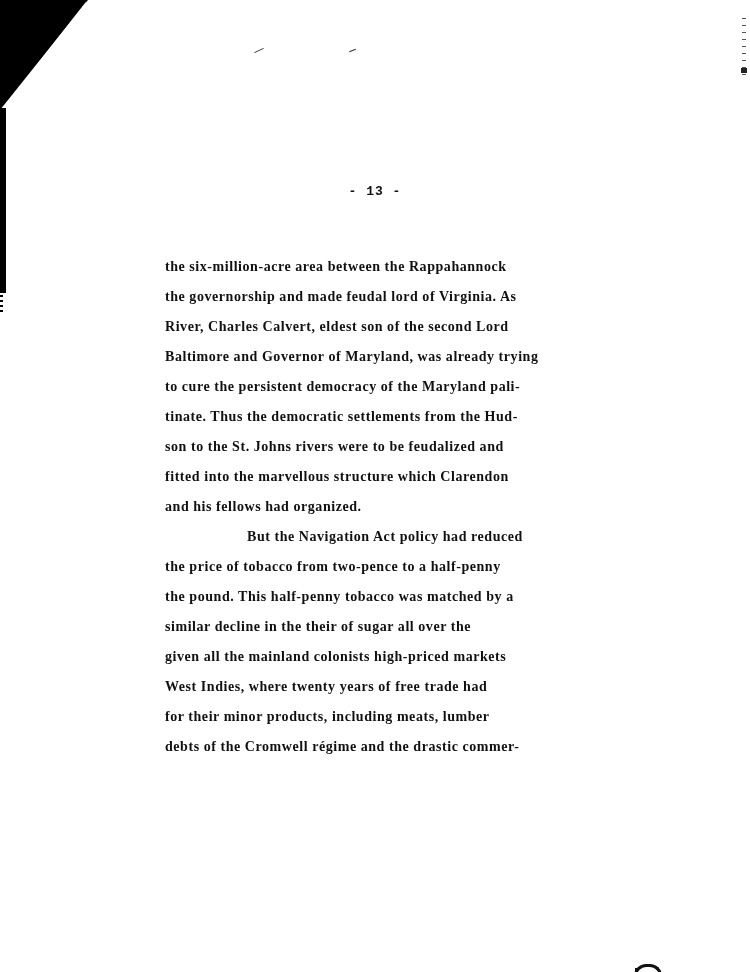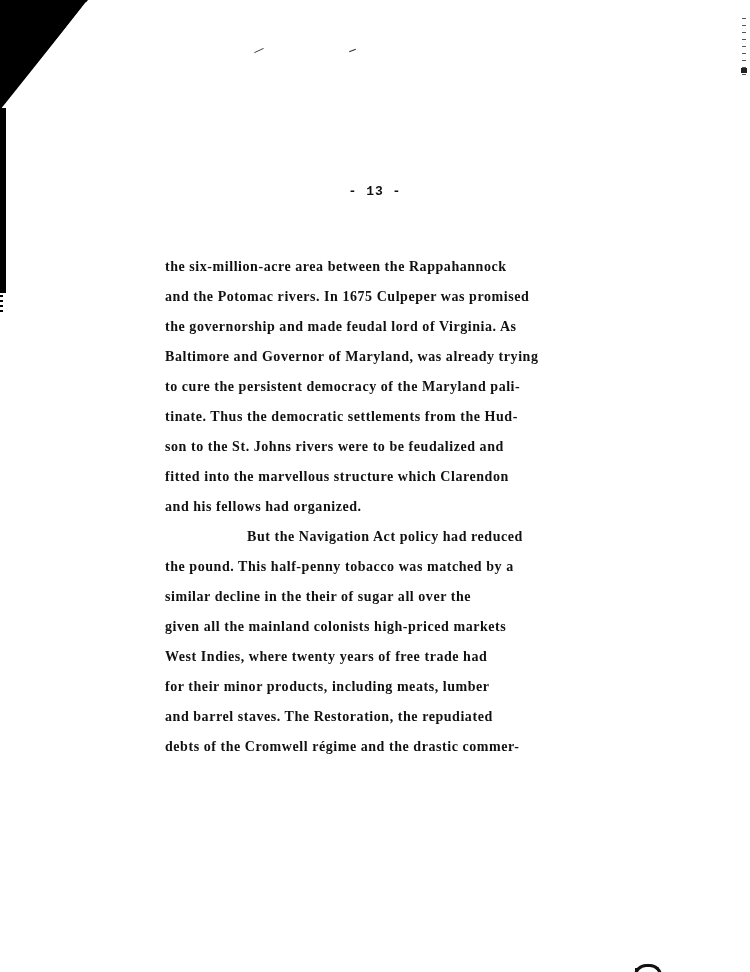--- a/index.html
+++ b/index.html
@@ -127,32 +127,32 @@
 <div class="left-edge-speck"></div>
 <div class="right-marks"></div>
 <div class="right-marks-base"></div>
 <div class="stray-mark" style="left:254px;top:50px;width:10px;transform:rotate(-25deg);"></div>
 <div class="stray-mark" style="left:349px;top:50px;width:7px;transform:rotate(-20deg);"></div>
 
 <div class="page-number">- 13 -</div>
 
 <div class="body-text">
   <div class="line">the six-million-acre area between the Rappahannock</div>
-  <div class="line">and the Potomac rivers. In 1675 Culpeper was promised</div>
   <div class="line">the governorship and made feudal lord of Virginia. As</div>
+  <div class="line">River, Charles Calvert, eldest son of the second Lord</div>
   <div class="line">Baltimore and Governor of Maryland, was already trying</div>
   <div class="line">to cure the persistent democracy of the Maryland pali-</div>
   <div class="line">tinate. Thus the democratic settlements from the Hud-</div>
   <div class="line">son to the St. Johns rivers were to be feudalized and</div>
   <div class="line">fitted into the marvellous structure which Clarendon</div>
   <div class="line">and his fellows had organized.</div>
   <div class="line indent">But the Navigation Act policy had reduced</div>
+  <div class="line">the price of tobacco from two-pence to a half-penny</div>
   <div class="line">the pound. This half-penny tobacco was matched by a</div>
   <div class="line">similar decline in the their of sugar all over the</div>
   <div class="line">given all the mainland colonists high-priced markets</div>
   <div class="line">West Indies, where twenty years of free trade had</div>
   <div class="line">for their minor products, including meats, lumber</div>
-  <div class="line">and barrel staves. The Restoration, the repudiated</div>
   <div class="line">debts of the Cromwell régime and the drastic commer-</div>
 </div>
 
 <div class="bottom-mark"></div>
 <div class="bottom-dot"></div>
 
 </body></html>

